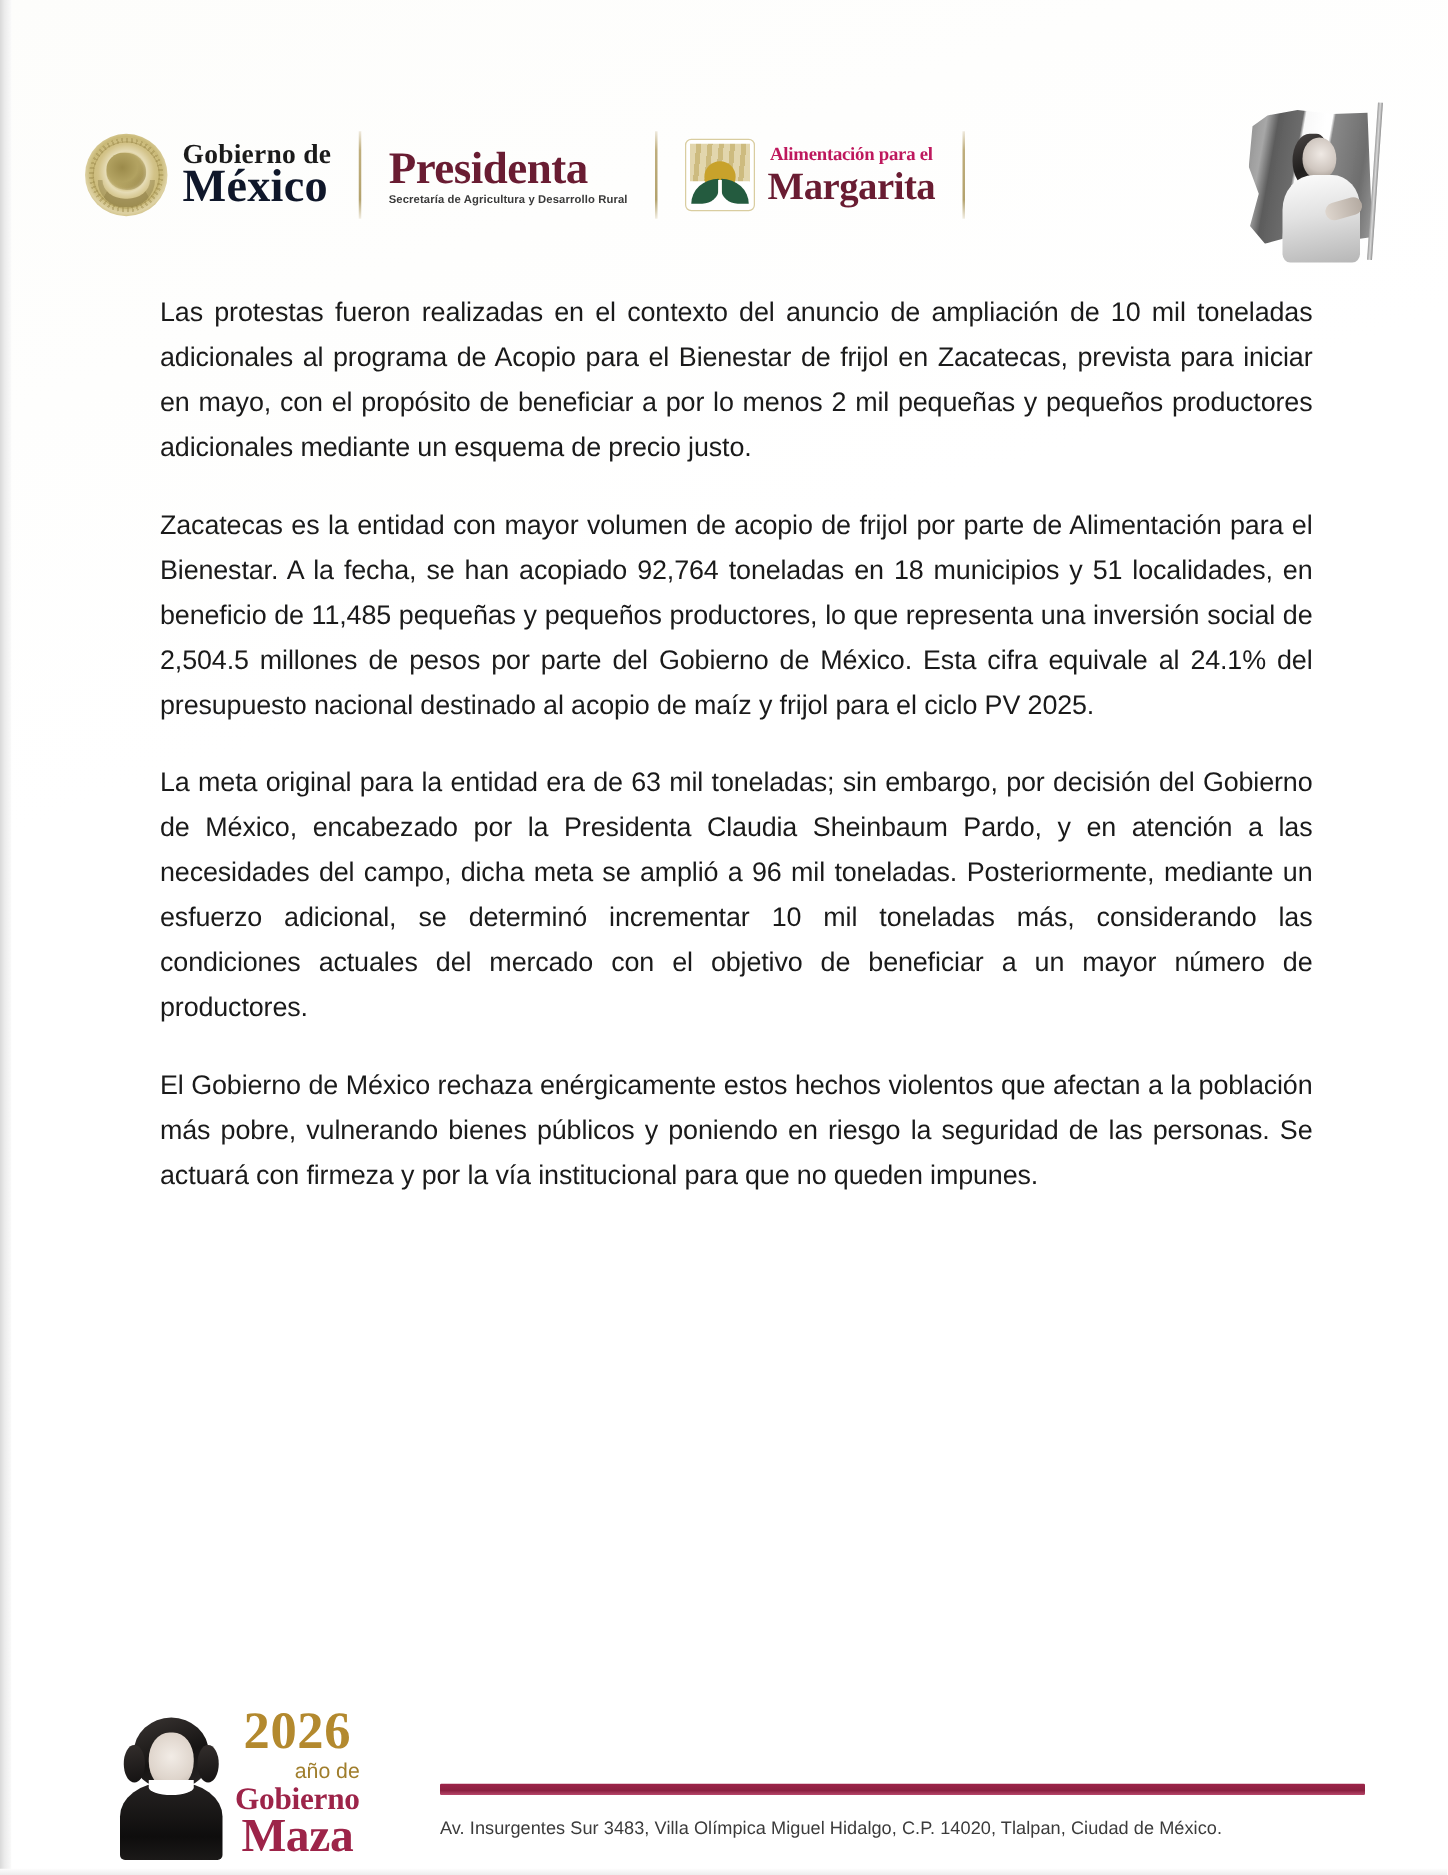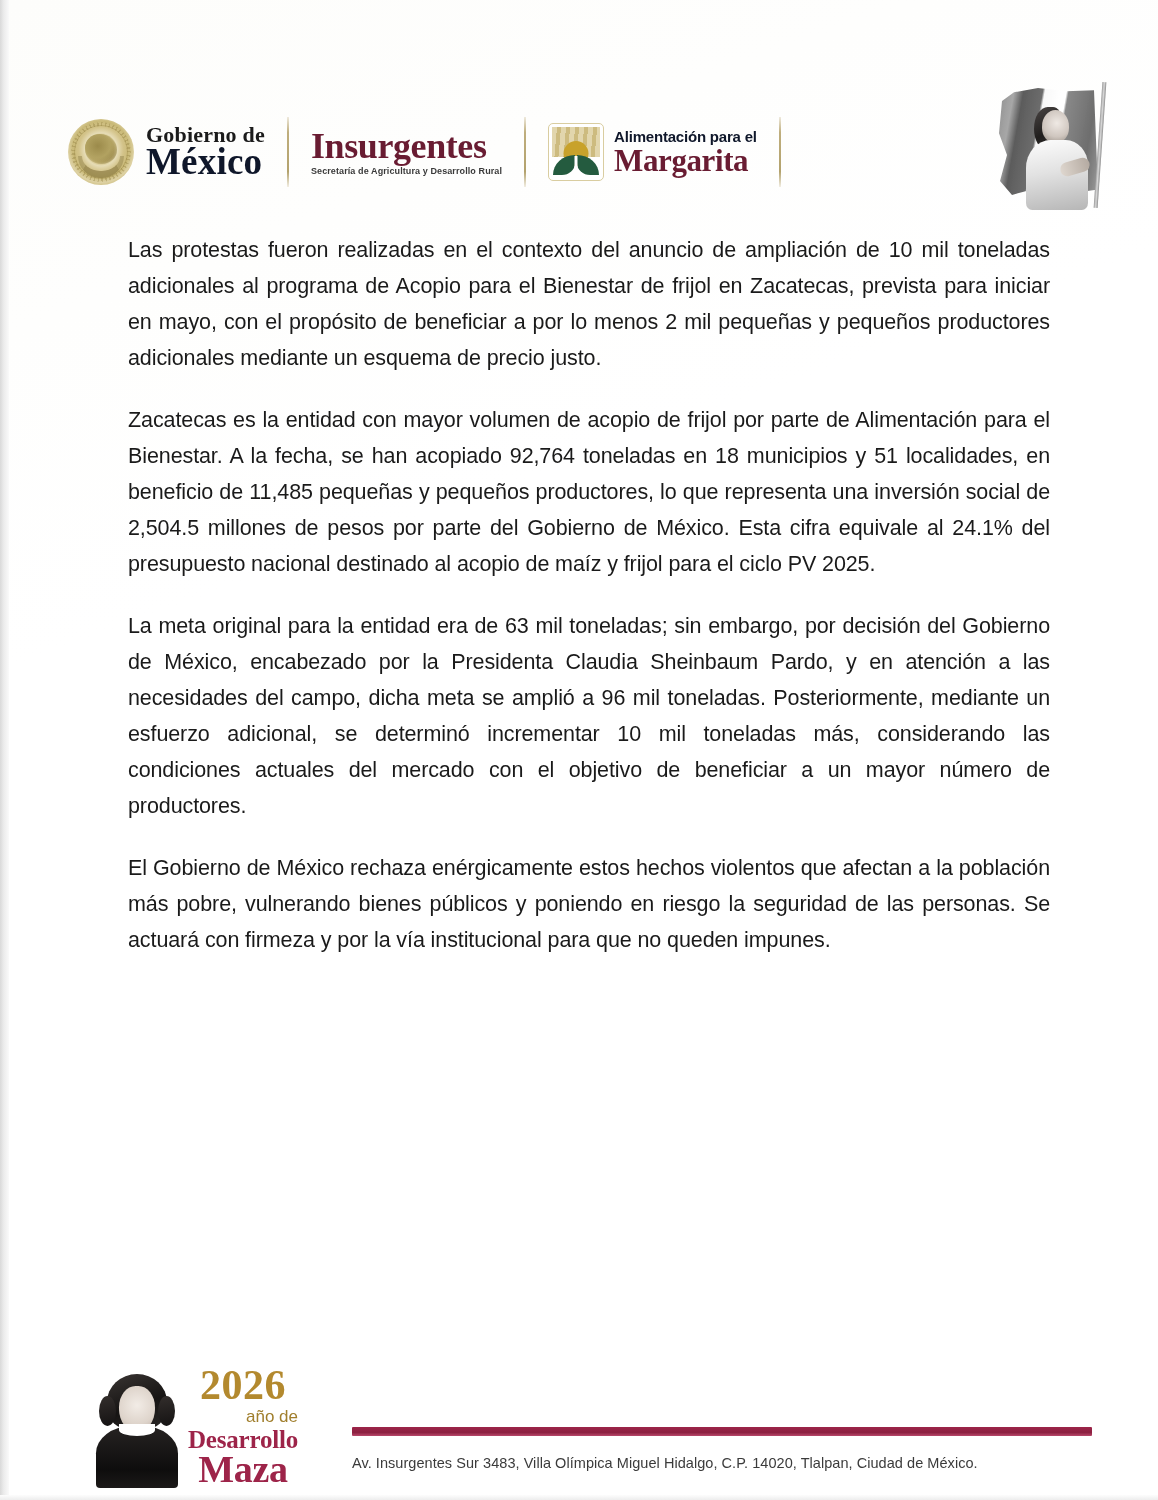--- a/index.html
+++ b/index.html
@@ -33,21 +33,21 @@
     position: absolute;
     inset: 0;
     background: linear-gradient(160deg, #fdfdfb 0%, #ffffff 35%, #ffffff 100%);
     pointer-events: none;
   }
 
   
   .header {
     position: absolute;
     left: 68px;
-    top: 92px;
+    top: 80px;
     width: 1040px;
     height: 120px;
     display: flex;
     align-items: center;
   }
   .logo-block {
     display: flex;
     align-items: center;
   }
 
@@ -180,24 +180,24 @@
   .leaf-r { right: 4px; border-radius: 0 100% 0 60%; }
   .leaf-stem {
     position: absolute;
     left: 50%; bottom: 4px;
     transform: translateX(-50%);
     width: 3px; height: 20px;
     background: #ffffff;
   }
   .bienestar-text { margin-left: 10px; line-height: 1; }
   .bienestar-line1 {
-    font-family: Liberation Sans, sans-serif;
+    font-family: Liberation Serif, serif;
     font-size: 15px;
     font-weight: 700;
-    color: #0f172a;
+    color: #be185d;
     letter-spacing: -.2px;
     text-align: center;
   }
   .bienestar-line2 {
     font-family: "Liberation Serif", serif;
     font-size: 31px;
     font-weight: 700;
     color: #691C32;
     letter-spacing: -.4px;
     margin-top: 1px;
@@ -484,21 +484,21 @@
       </div>
       <div class="gobmx-text">
         <div class="gobmx-line1">Gobierno de</div>
         <div class="gobmx-line2">México</div>
       </div>
     </div>
 
     <div class="v-divider"></div>
 
     <div class="agri-block">
-      <div class="agri-title">Insurgentes</div>
+      <div class="agri-title">Presidenta</div>
       <div class="agri-sub">Secretaría de Agricultura y Desarrollo Rural</div>
     </div>
 
     <div class="v-divider"></div>
 
     <div class="bienestar-row">
       <div class="sun-leaf">
         <div class="sun-rays"></div>
         <div class="sun-disc"></div>
         <div class="leaf-l"></div>
@@ -538,21 +538,21 @@
     <div class="maza-logo">
       <div class="maza-portrait">
         <div class="maza-dress"></div>
         <div class="maza-hair"></div>
         <div class="maza-face"></div>
         <div class="maza-collar"></div>
       </div>
       <div class="maza-text">
         <div class="maza-year">2026</div>
         <div class="maza-anio">año de</div>
-        <div class="maza-name1">Desarrollo</div>
+        <div class="maza-name1">Gobierno</div>
         <div class="maza-name2">Maza</div>
       </div>
     </div>
 
     <div class="footer-right">
       <div class="footer-rule"></div>
       <div class="footer-lines">
         <div>Av. Insurgentes Sur 3483, Villa Olímpica Miguel Hidalgo, C.P. 14020, Tlalpan, Ciudad de México.</div>
       </div>
     </div>

